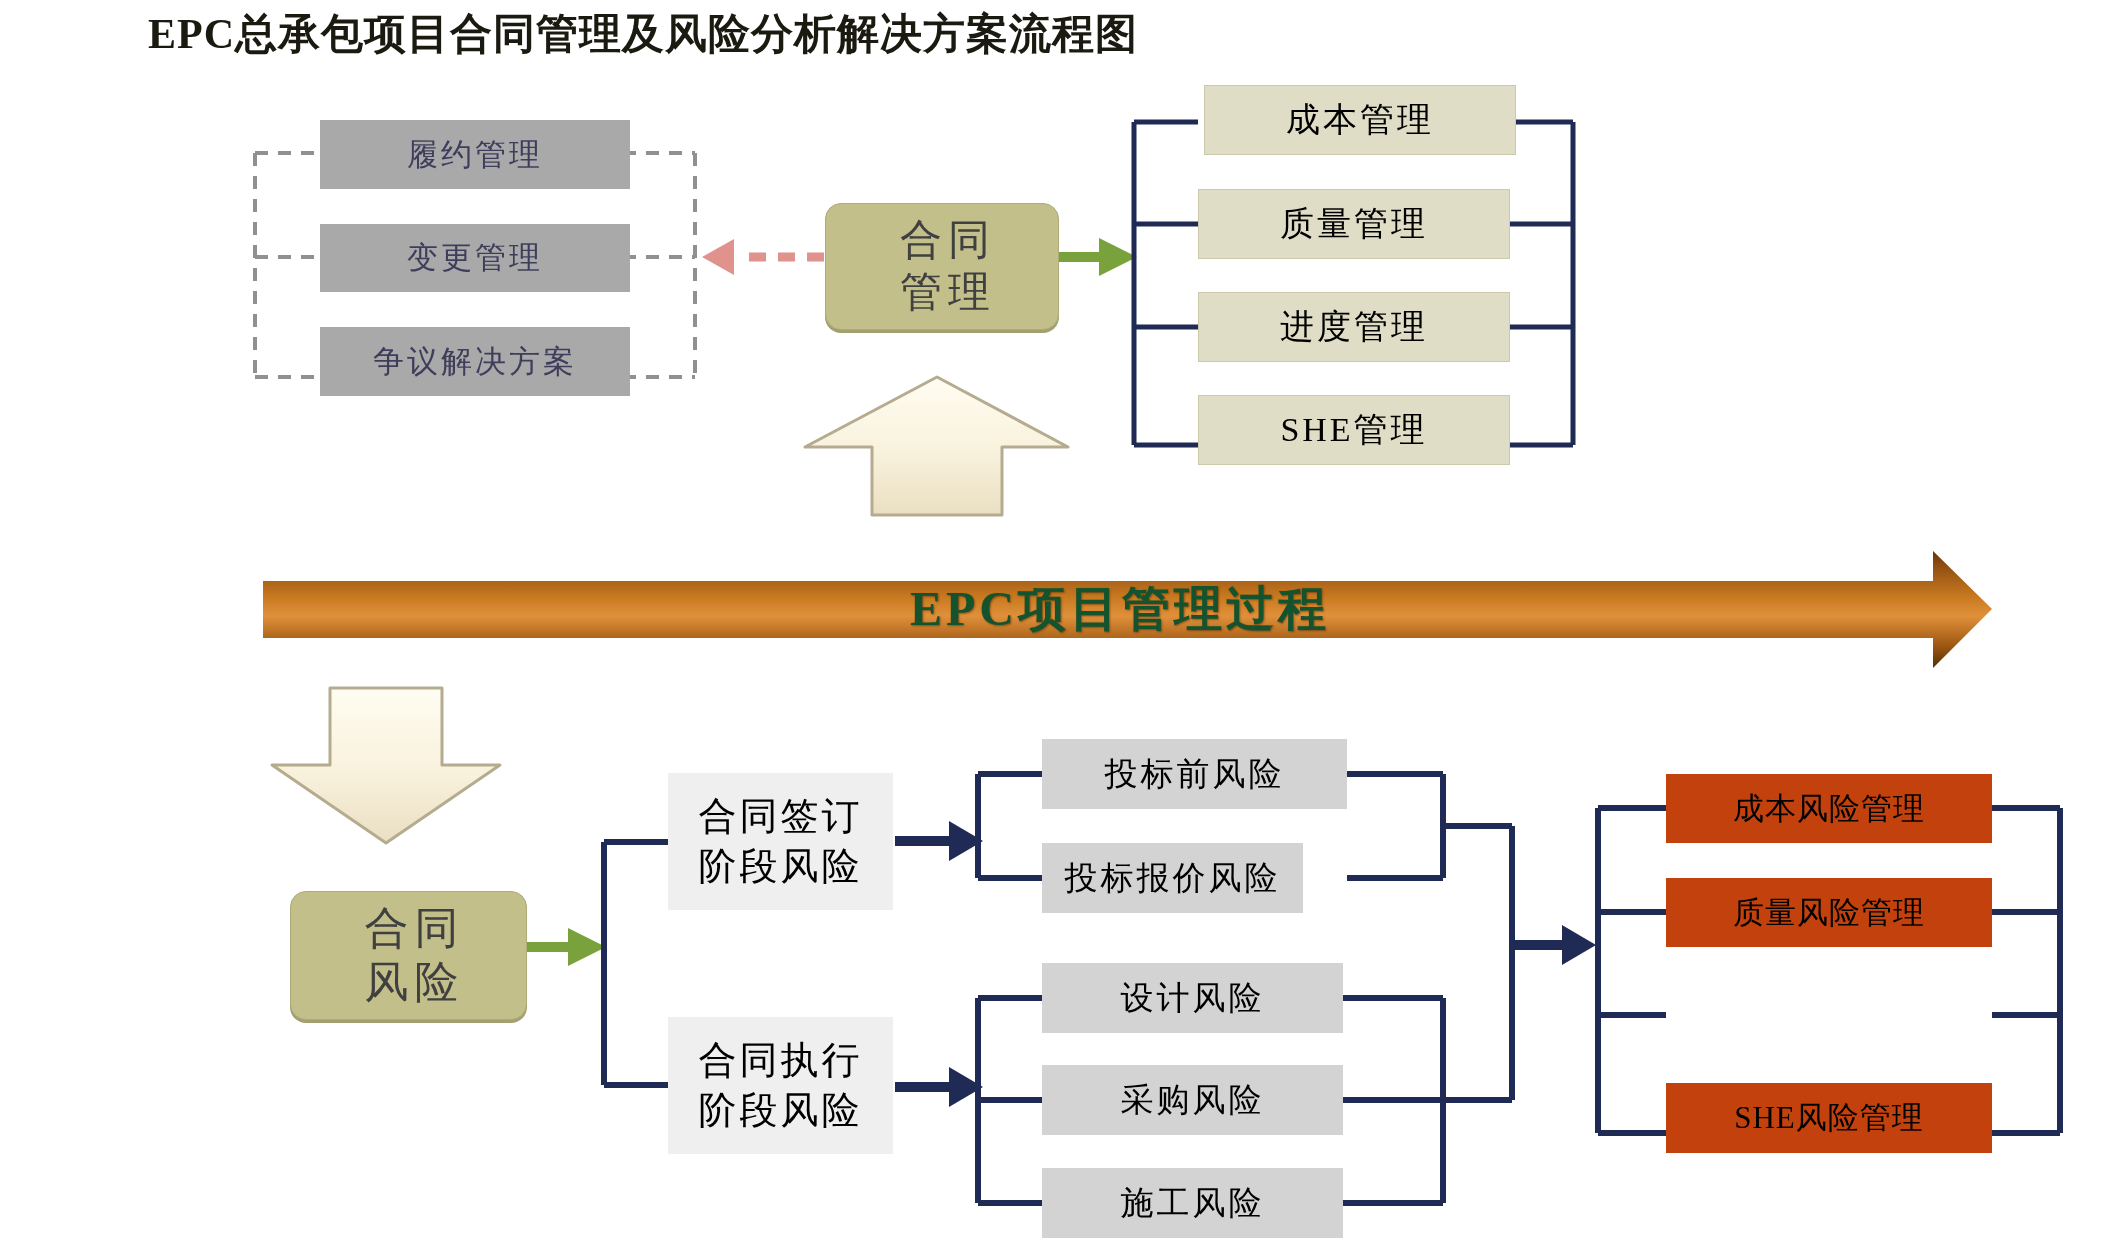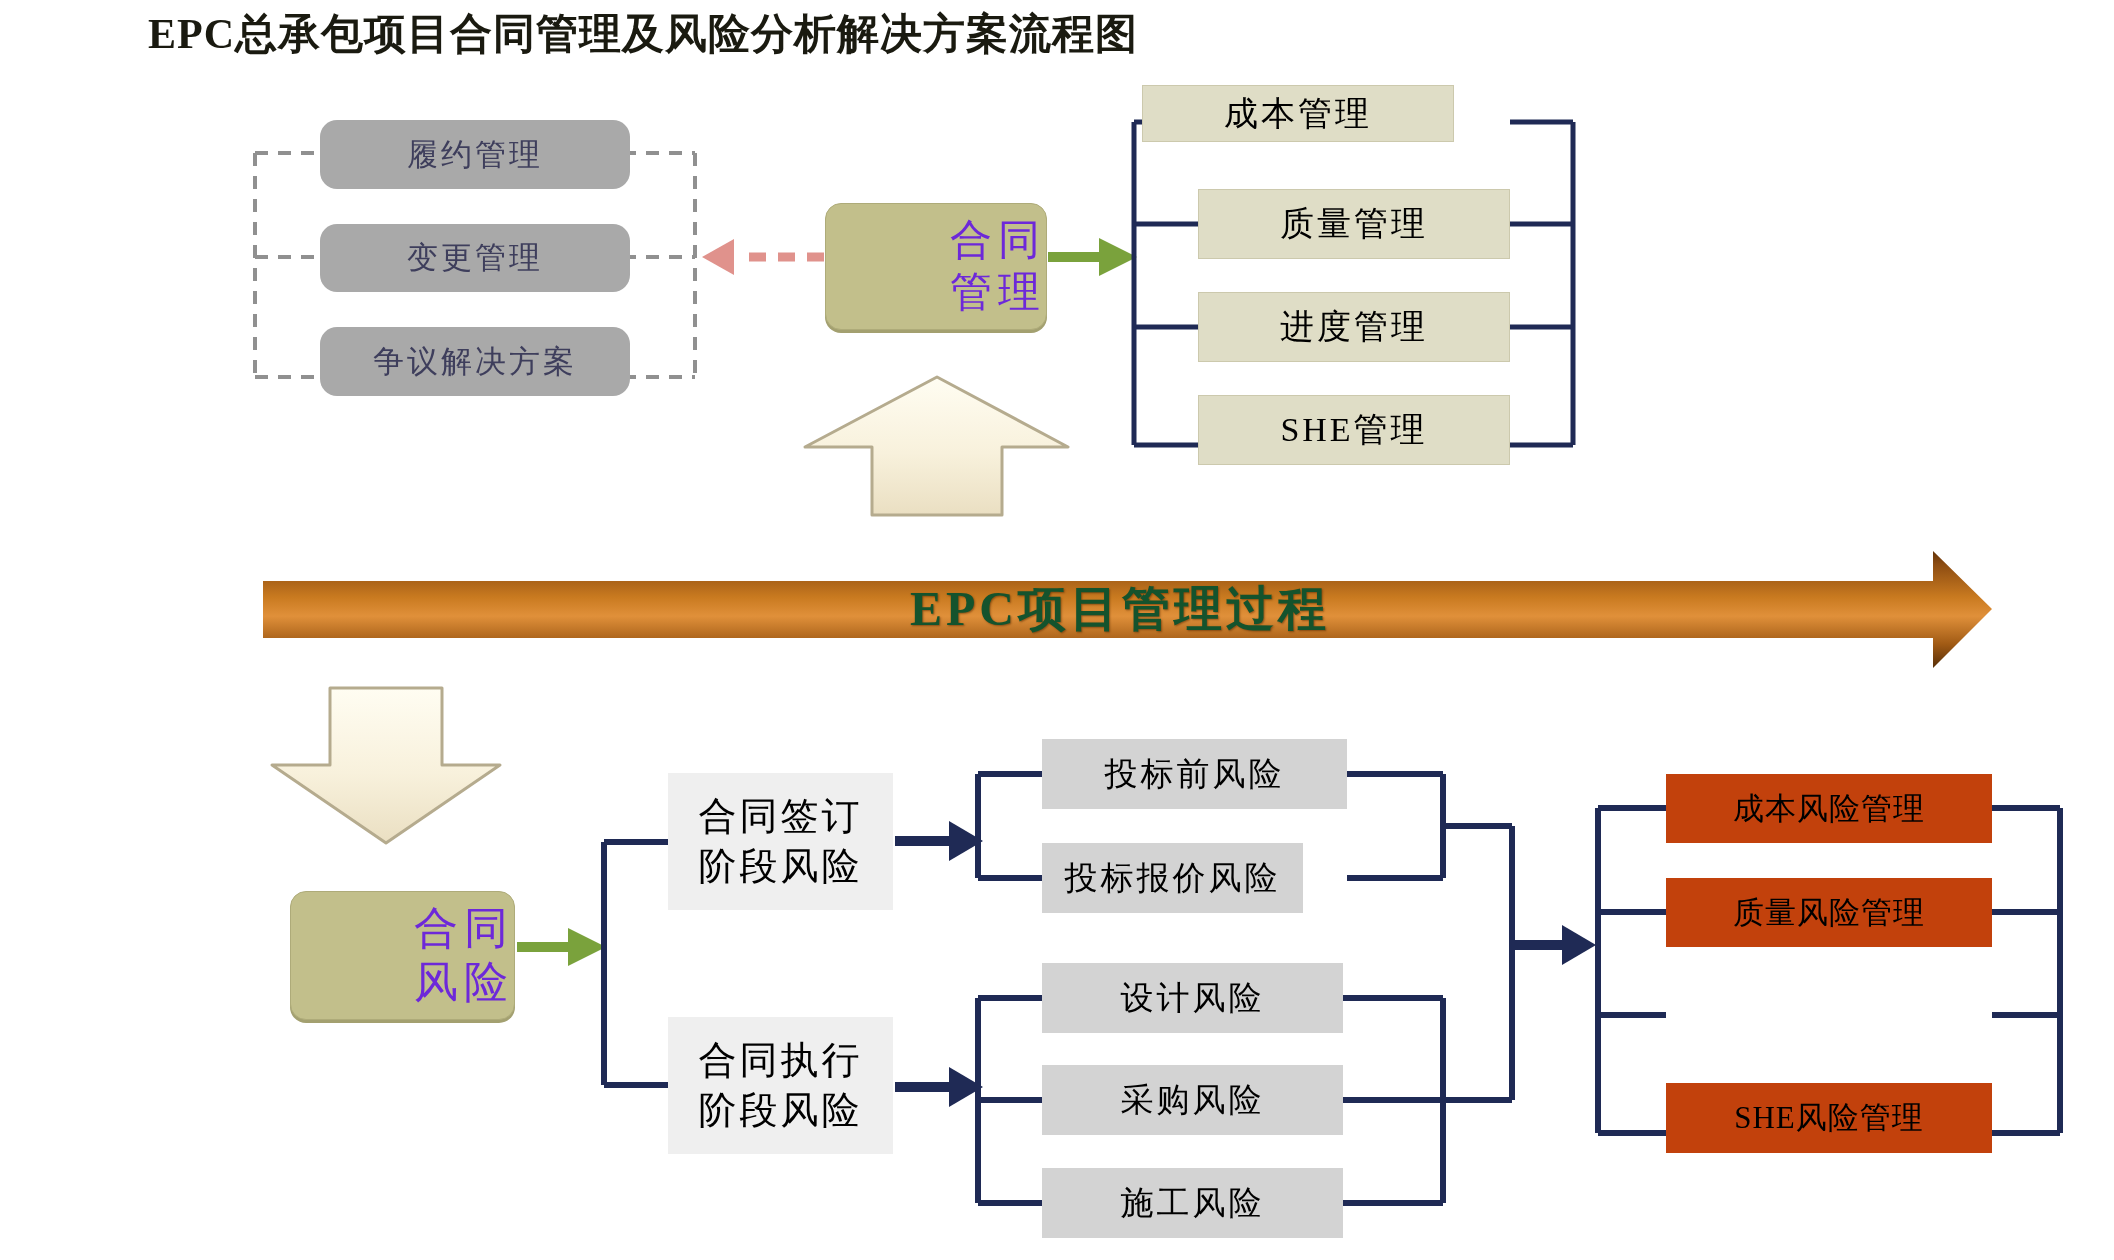--- a/index.html
+++ b/index.html
@@ -5,29 +5,29 @@
   html,body{margin:0;padding:0;background:#ffffff;}
   .canvas{
     position:relative;width:2114px;height:1260px;background:#ffffff;overflow:hidden;
     font-family:"Liberation Serif","DejaVu Serif",serif;
   }
   .layer{position:absolute;left:0;top:0;}
   .box{
     position:absolute;display:flex;align-items:center;justify-content:center;
     text-align:center;box-sizing:border-box;letter-spacing:3px;
   }
-  .box-dark{background:#a9a9a9;color:#3e3e5c;font-size:31px;border-radius:17px;}
+  .box-dark{background:#a9a9a9;color:#3e3e5c;font-size:31px;}
   .box-tan{background:#dfddc6;color:#000;font-size:34px;border:1px solid #ccc9ad;}
   .box-light{background:#efefef;color:#000;font-size:38px;line-height:1.3;}
   .box-mid{background:#d3d3d3;color:#000;font-size:33px;}
   .box-col{background:#c2410c;color:#000;font-size:31px;letter-spacing:1px;}
   .hub{
-    position:absolute;display:flex;flex-direction:column;align-items:flex-end;justify-content:center;
+    position:absolute;display:flex;flex-direction:column;align-items:center;justify-content:center;
     background:#c2bf8b;border:1px solid #aeab79;border-radius:16px;
-    box-shadow:0 3px 0 #a3a070;color:#6d28d9;font-size:42px;line-height:1.22;letter-spacing:6px;
+    box-shadow:0 3px 0 #a3a070;color:#404040;font-size:42px;line-height:1.22;letter-spacing:6px;padding-left:12px;
   }
   .hub span{display:block;}
   .stage span{display:block;}
   .title{
     position:absolute;left:148px;top:6px;font-size:42px;font-weight:bold;color:#1a1a10;
     letter-spacing:1px;white-space:nowrap;
   }
   .arrow-label{
     position:absolute;left:720px;top:580px;width:800px;height:58px;
     display:flex;align-items:center;justify-content:center;
@@ -140,21 +140,21 @@
 
   <div class="box box-dark" style="left:320px;top:120px;width:310px;height:69px">履约管理</div>
   <div class="box box-dark" style="left:320px;top:224px;width:310px;height:68px">变更管理</div>
   <div class="box box-dark" style="left:320px;top:327px;width:310px;height:69px">争议解决方案</div>
 
   <div class="hub" style="left:825px;top:203px;width:220px;height:125px">
     <span>合同</span>
     <span>管理</span>
   </div>
 
-  <div class="box box-tan" style="left:1142px;top:85px;width:312px;height:57px">成本管理</div>
+  <div class="box box-tan" style="left:1204px;top:85px;width:312px;height:70px">成本管理</div>
   <div class="box box-tan" style="left:1198px;top:189px;width:312px;height:70px">质量管理</div>
   <div class="box box-tan" style="left:1198px;top:292px;width:312px;height:70px">进度管理</div>
   <div class="box box-tan" style="left:1198px;top:395px;width:312px;height:70px">SHE管理</div>
 
   <div class="arrow-label">EPC项目管理过程</div>
 
   <div class="hub" style="left:290px;top:891px;width:223px;height:127px;font-size:44px">
     <span>合同</span>
     <span>风险</span>
   </div>

